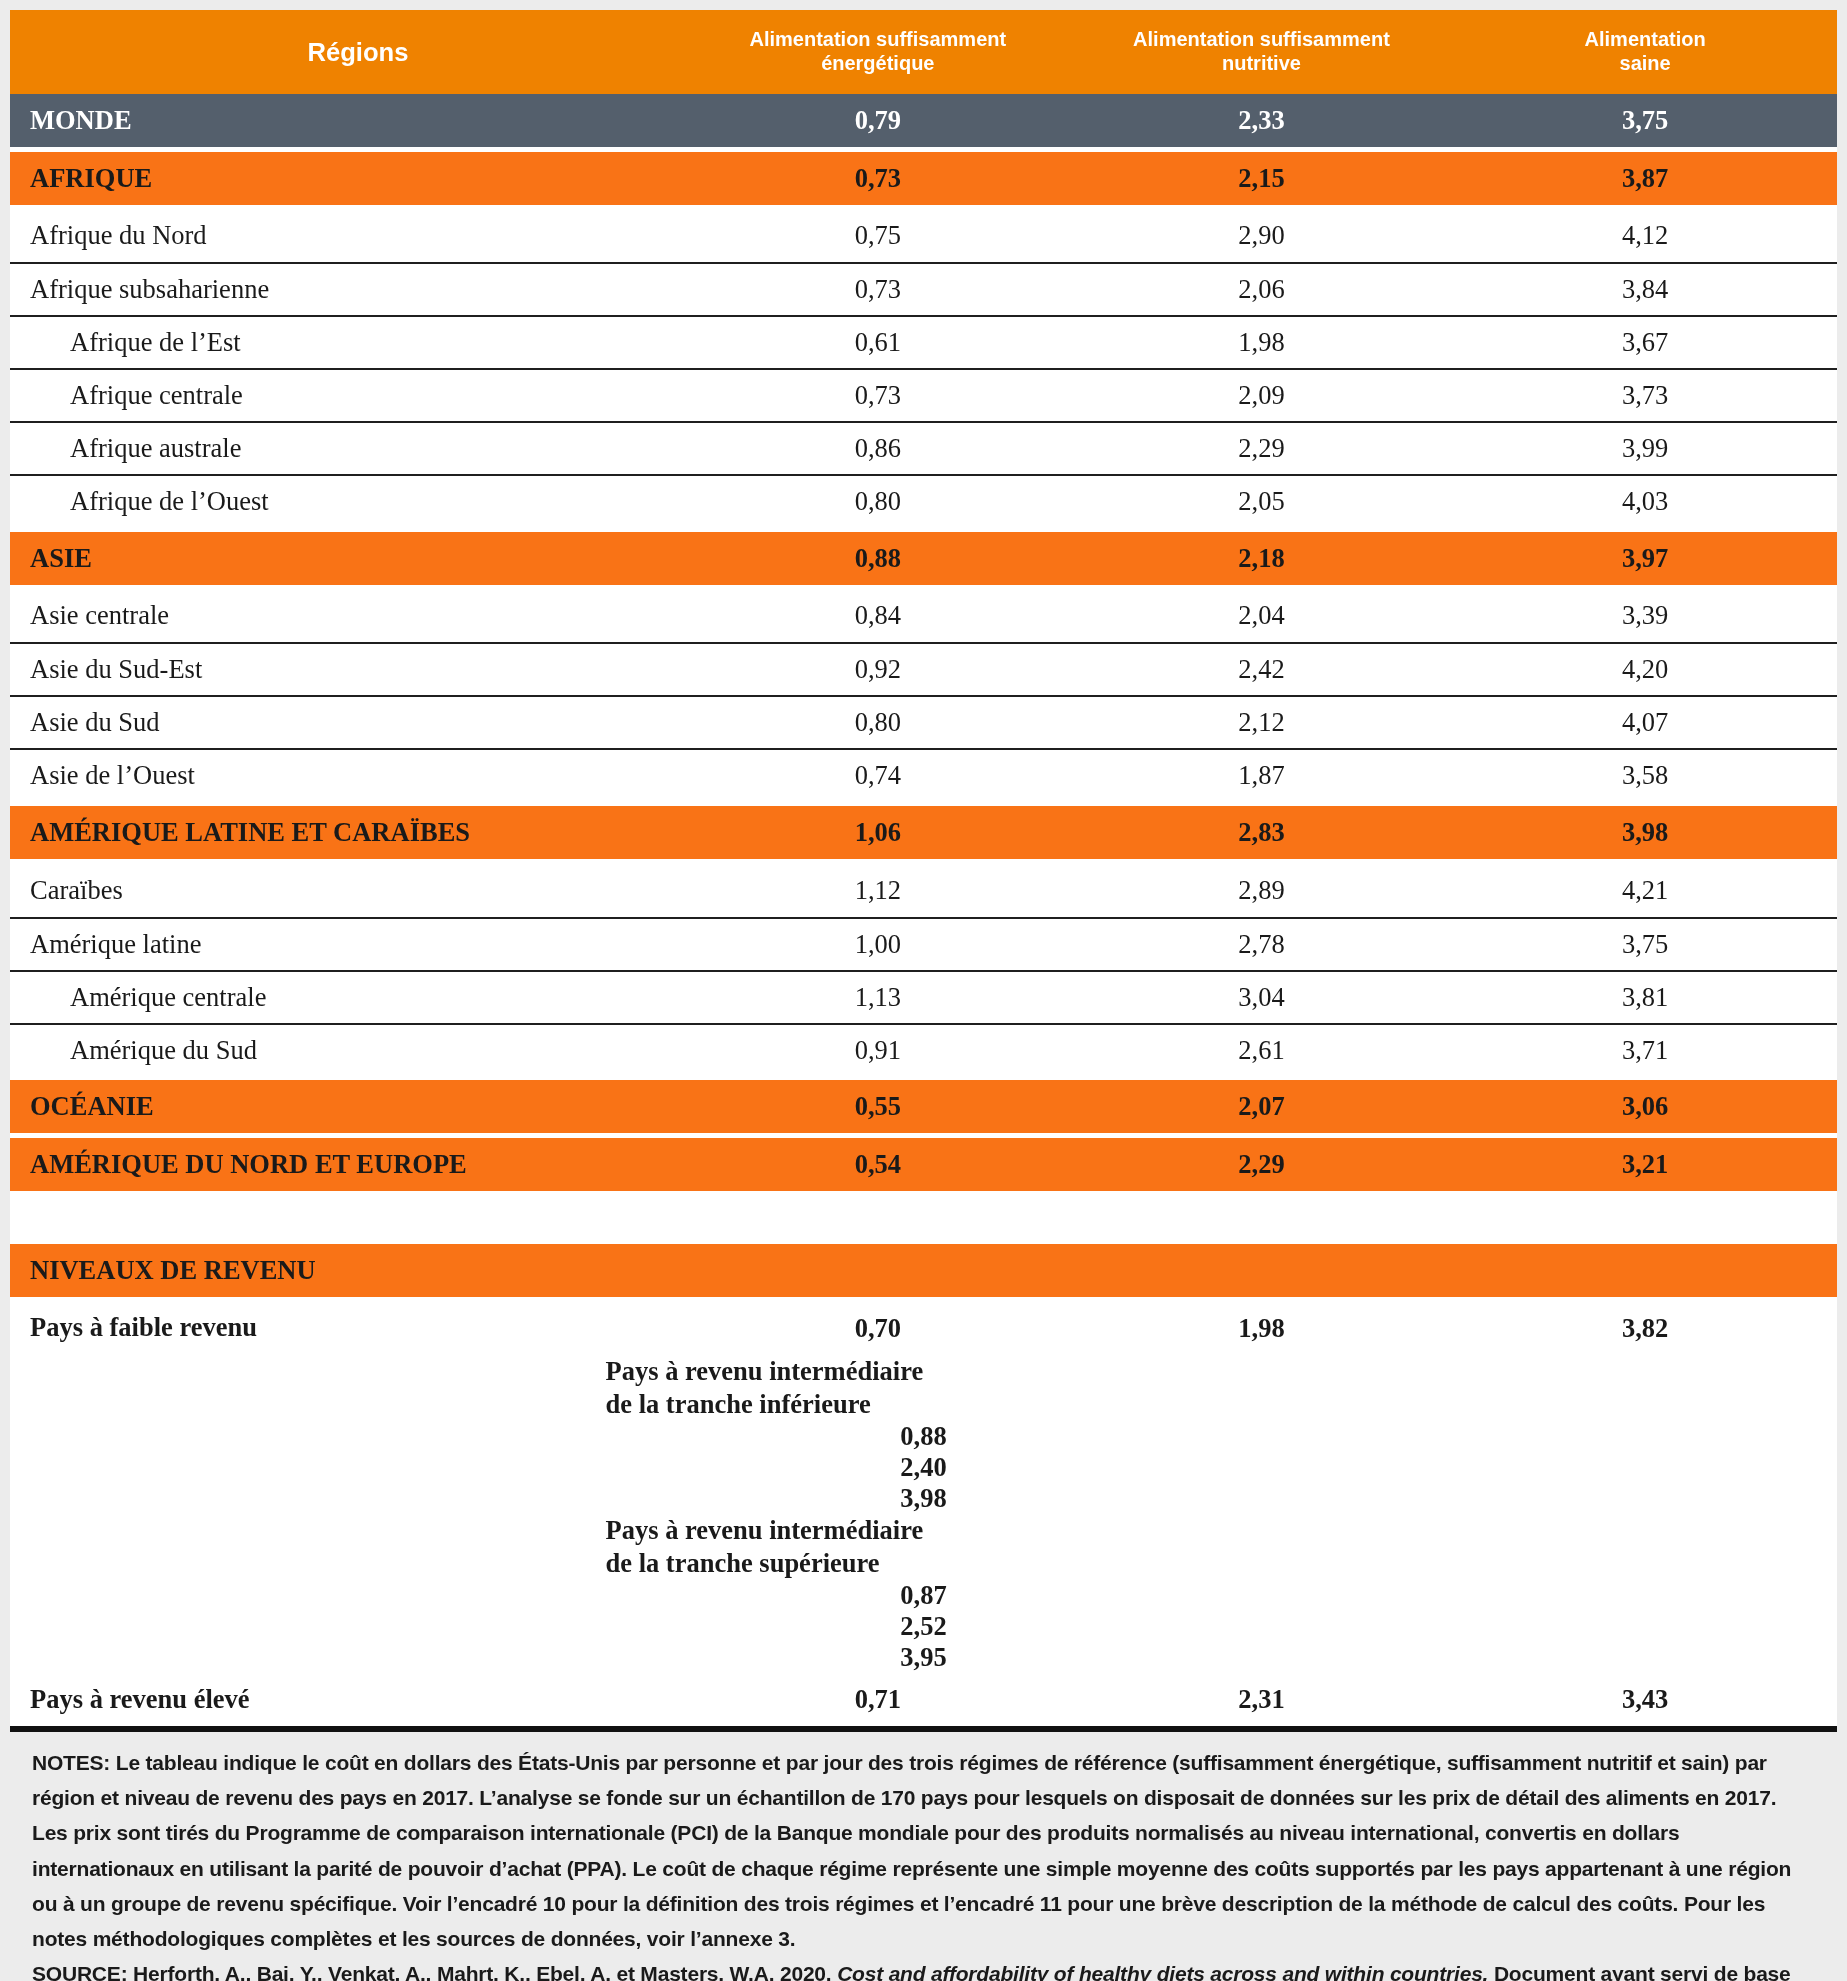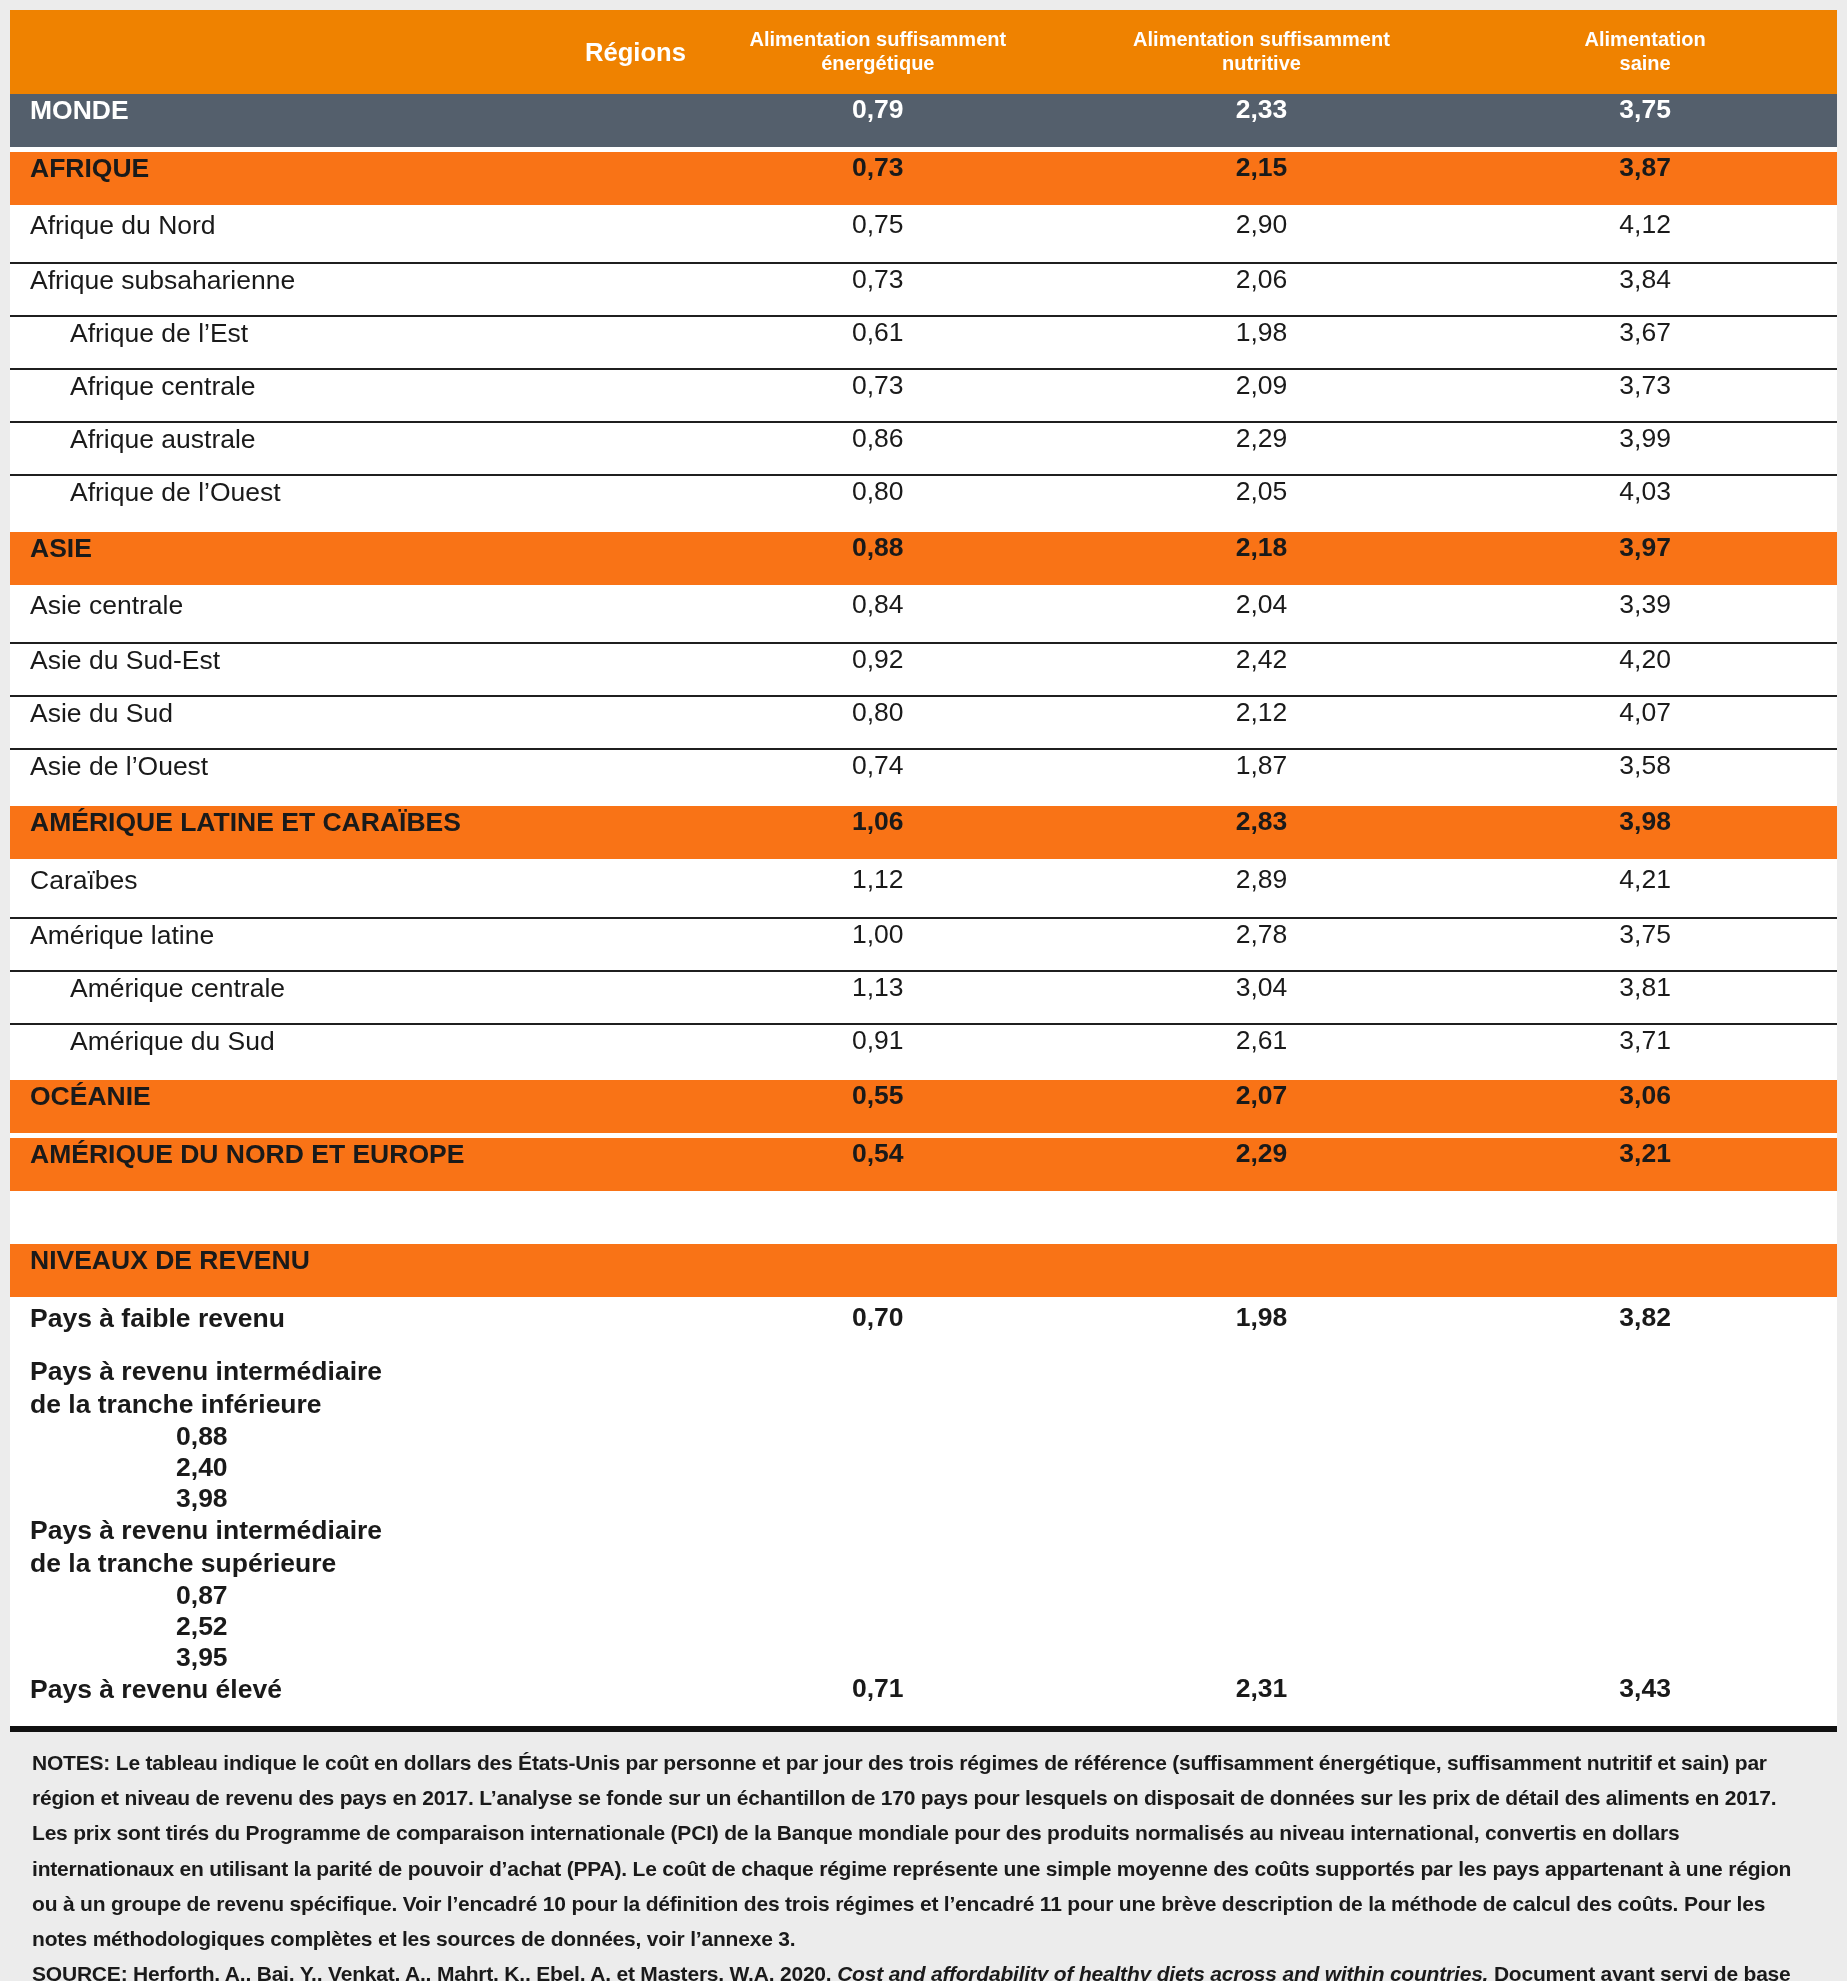--- a/index.html
+++ b/index.html
@@ -16,30 +16,32 @@
   
   .thead{
     display:flex;
     background:#EF8200;
     color:#FFFFFF;
     font-weight:bold;
     height:84px;
     align-items:center;
   }
   .th{white-space:pre-line;line-height:1.18;font-size:20px;text-align:center;}
-  .col-label{width:37%;text-align:right;padding-left:20px;box-sizing:border-box;font-size:25.6px;}
+  .col-label{width:37%;text-align:center;padding-left:20px;box-sizing:border-box;font-size:25.6px;}
   .col-val{width:21%;}
 
   
   .row{
     display:flex;
+    align-items:center;
     min-height:53px;
     font-size:26.5px;
     background:#FFFFFF;
     box-sizing:border-box;
+    font-family:Liberation Serif, serif;
   }
   .row .cell-label{width:37%;padding-left:20px;box-sizing:border-box;white-space:pre-line;line-height:1.25;}
   .row .cell-val{width:21%;text-align:center;}
   .row.indent1 .cell-label{padding-left:60px;}
   .row.hairline{border-top:2.7px solid #1F1F1F;}
   .row.world{background:#545F6C;color:#FFFFFF;font-weight:bold;}
   .row.section{background:#f97316;font-weight:bold;margin:4.6px 0;}
   .row.income{font-weight:bold;}
   .row.income.tall{min-height:80px;flex-direction:column;}
   .row.spacer{min-height:44px;}

